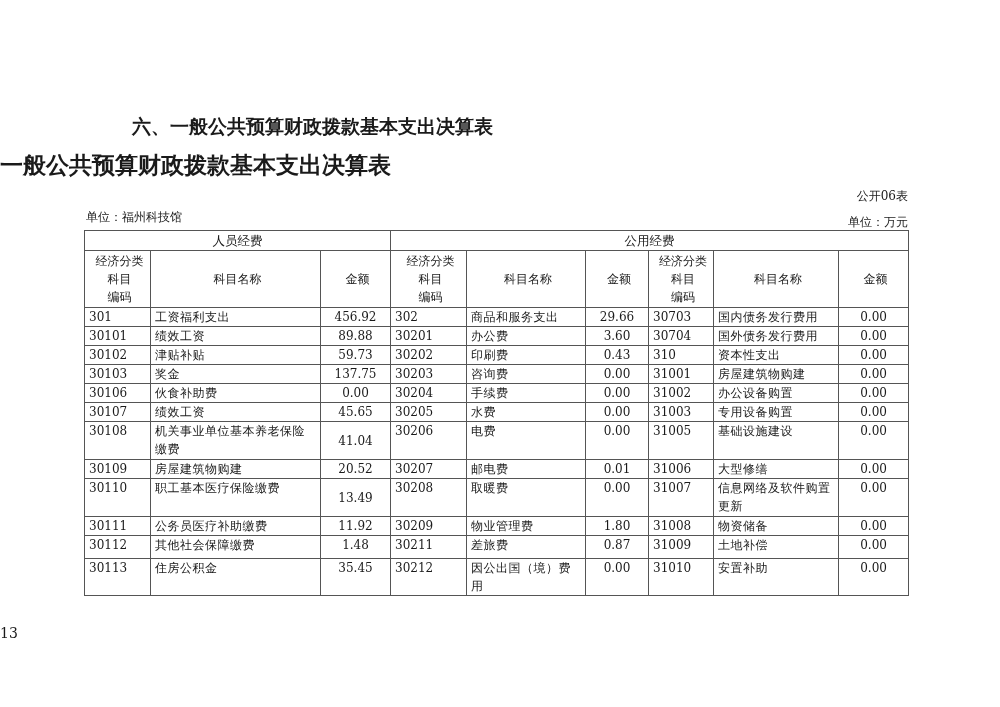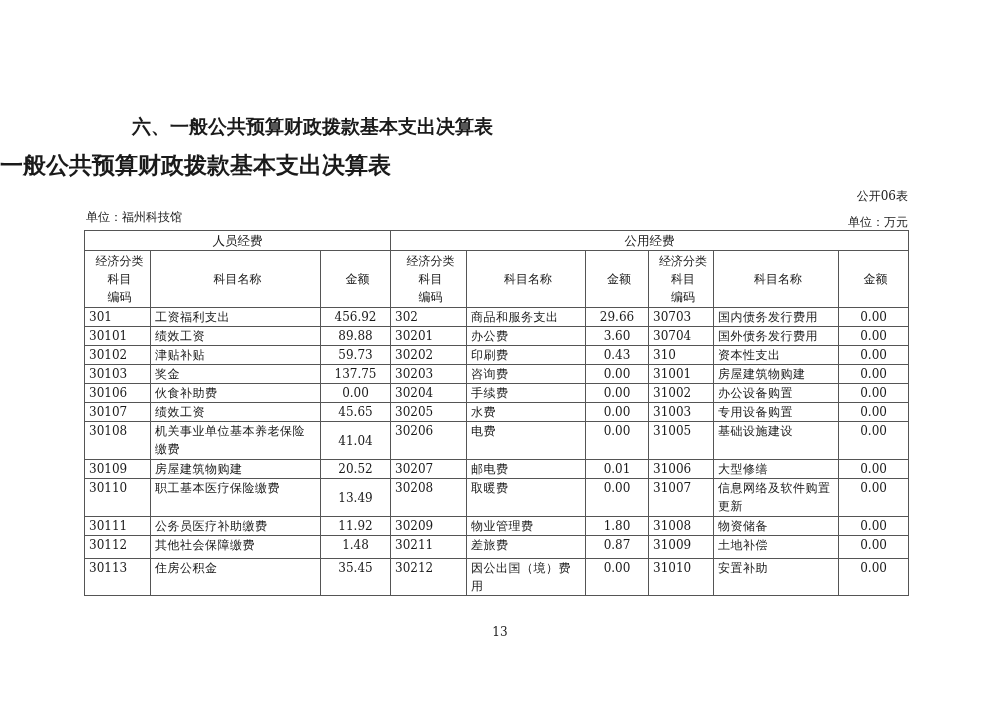--- a/index.html
+++ b/index.html
@@ -37,21 +37,21 @@
     padding: 0 4px; font-weight: normal; vertical-align: top;
     line-height: 18px; overflow: hidden;
   }
   table.budget th.section { height: 19px; text-align: center; vertical-align: middle; font-size: 12.5px; margin-top: 36px; }
   table.budget th.hdr { height: 56px; text-align: center; vertical-align: middle; line-height: 18px; padding-left: 8px; }
   td.code { text-align: left; }
   td.name { text-align: left; letter-spacing: 0.5px; }
   td.amt { text-align: center; }
   td.amt.mid { vertical-align: middle; }
   .page-num {
-    position: absolute; left: 0; width: 1000px; top: 625px; text-align: center; font-size: 12px;
+    position: absolute; left: 0; width: 1000px; top: 625px; text-align: left; font-size: 14px;
   }
 </style>
 </head>
 <body>
 
 <div class="section-title">六、一般公共预算财政拨款基本支出决算表</div>
 <div class="main-title">一般公共预算财政拨款基本支出决算表</div>
 <div class="form-no">公开06表</div>
 <div class="unit-left">单位：福州科技馆</div>
 <div class="unit-right">单位：万元</div>

